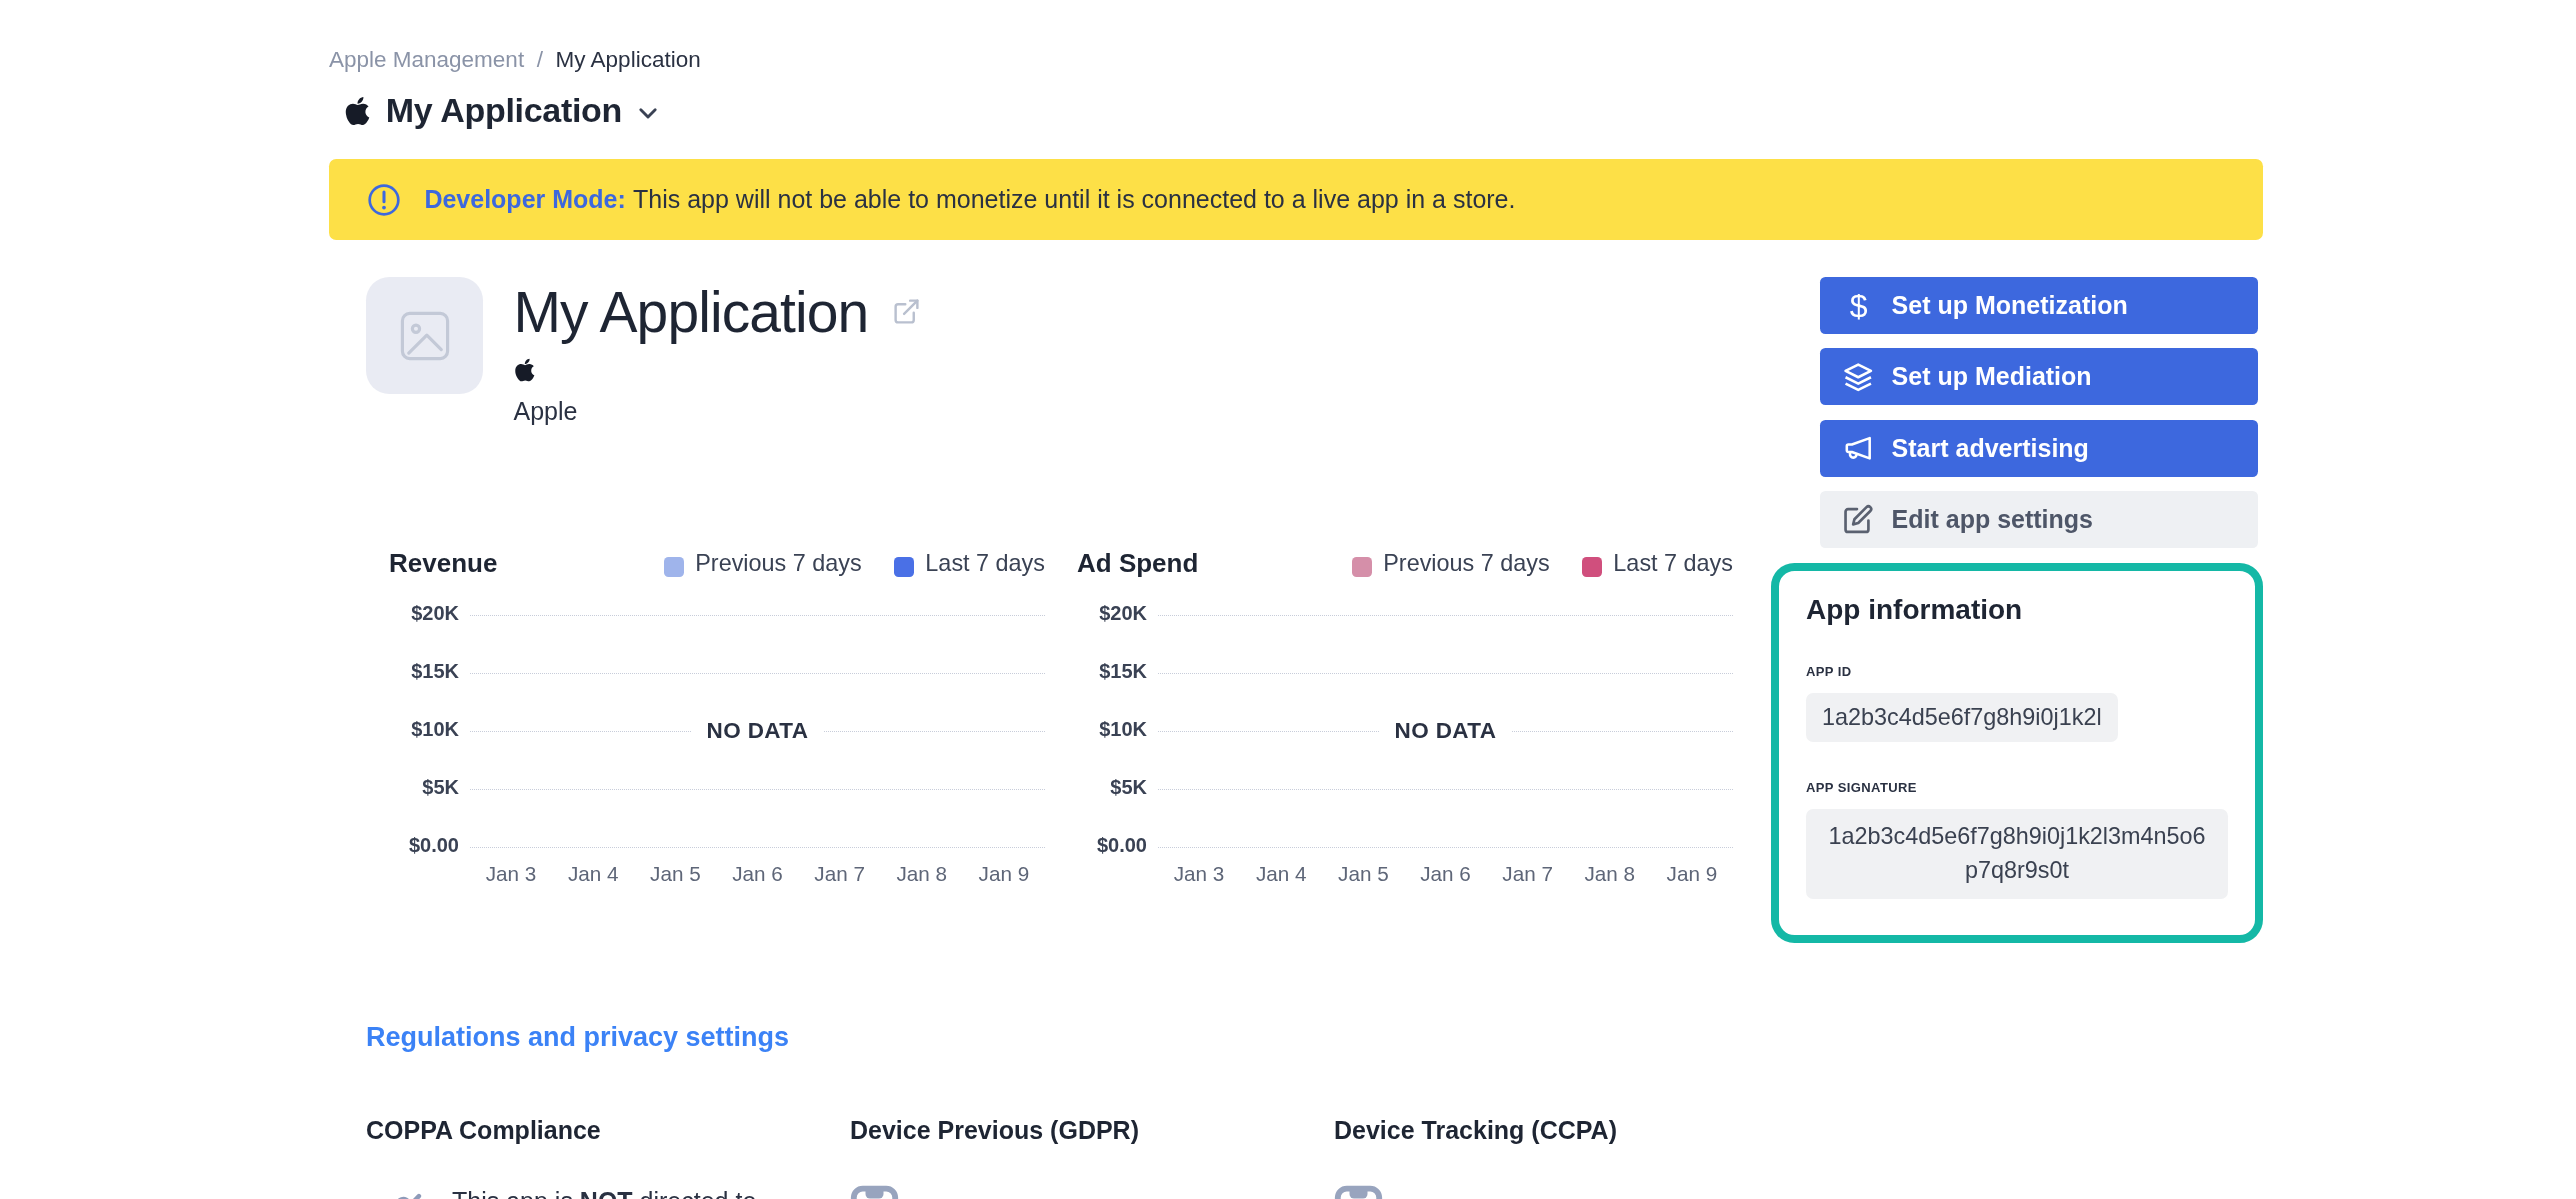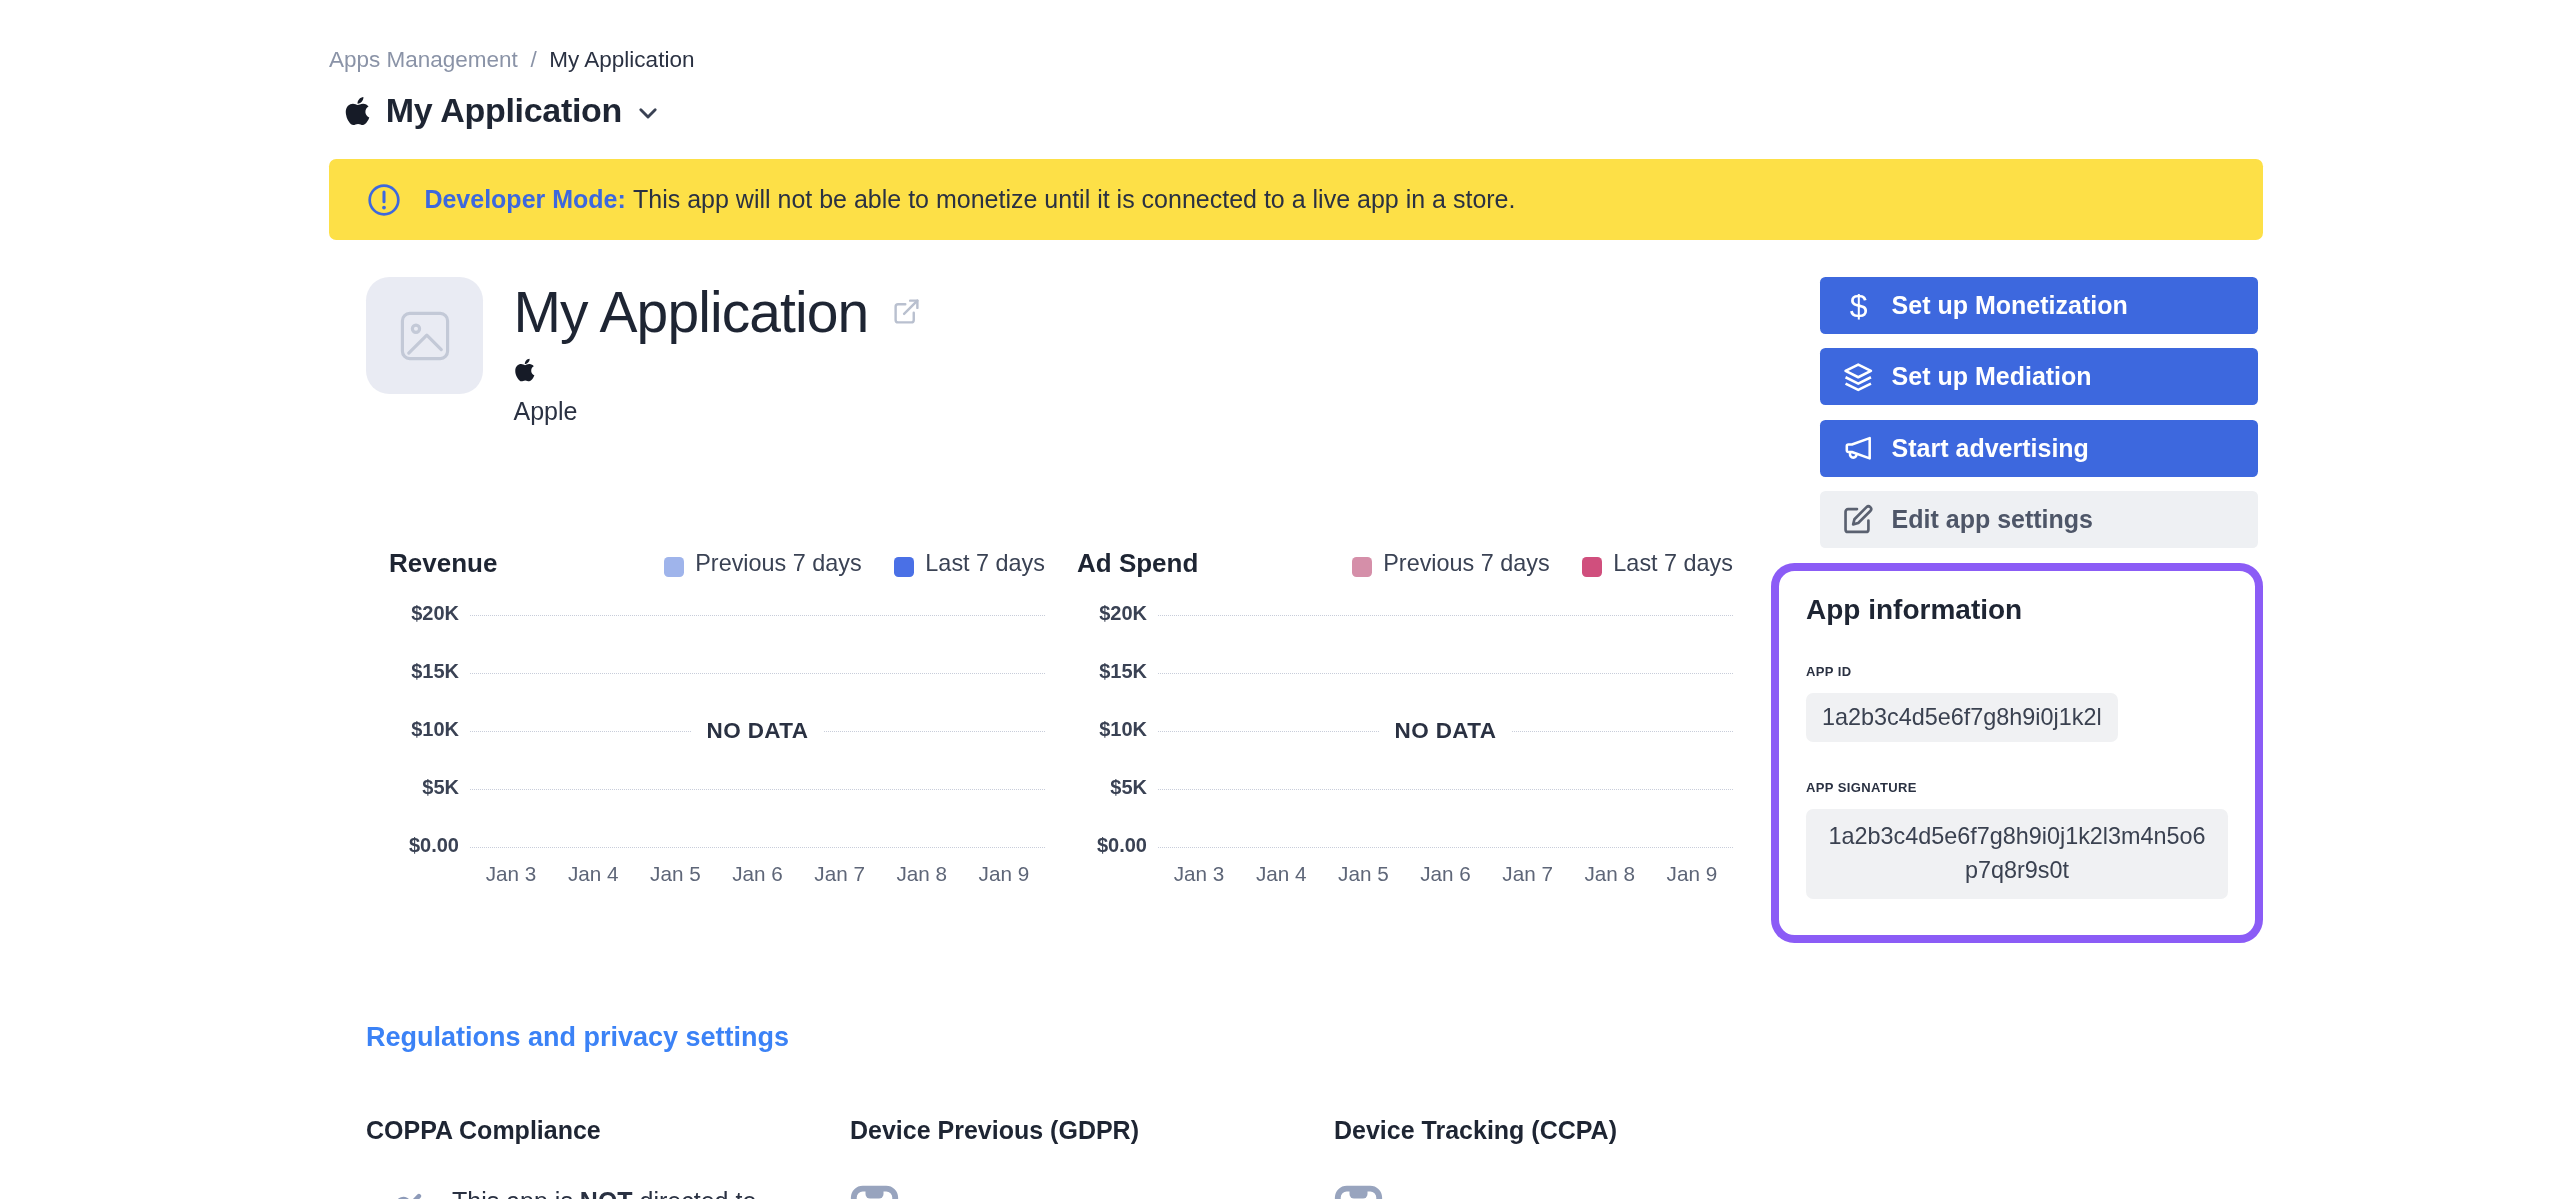--- a/index.html
+++ b/index.html
@@ -70,21 +70,21 @@
   .btn { display:flex; align-items:center; gap:16px; width:438px; height:57px;
          margin-left:49px; margin-bottom:14.4px; border:none; border-radius:5.4px;
          padding:0 21.6px; font-family:inherit; font-size:25px; font-weight:700;
          cursor:pointer; }
   .btn-primary { background:#3D68DE; color:#fff; }
   .btn-secondary { background:#EEF0F3; color:#4E5668; }
   .btn .bicon { flex:0 0 auto; width:34px; display:flex; justify-content:center; }
   .dollar-glyph { font-size:32px; font-weight:400; line-height:1; }
 
   
-  .appinfo-wrap { margin-top:10.8px; border:8px solid #8b5cf6; border-radius:23.4px;
+  .appinfo-wrap { margin-top:10.8px; border:8px solid #14b8a6; border-radius:23.4px;
                   background:#fff; padding:23.4px 27px 36px 27px; }
   .appinfo-title { font-size:28px; font-weight:700; color:#1E2533; }
   .field-label { margin-top:38px; font-size:13px; font-weight:700; letter-spacing:0.4px;
                  color:#2A3142; }
   .chip { display:inline-block; margin-top:14.4px; background:#F0F1F3; border-radius:7.2px;
           padding:10.8px 16px; font-size:23.4px; color:#3A4150; }
   .chip-block { display:block; text-align:center; word-break:break-all; line-height:1.45;
                 padding:10.8px 20px; }
 
   
@@ -97,21 +97,21 @@
   .coppa-text { font-size:25px; color:#2A3142; line-height:1.35; max-width:305px; }
   .count-stack .count { font-size:41px; font-weight:700; color:#2A3142; line-height:1; }
 </style>
 </head>
 <body>
 
 <div class="page">
   <div class="content">
 
     <div class="breadcrumb">
-      <span class="bc-link">Apps Management</span>
+      <span class="bc-link">Apple Management</span>
       <span class="bc-sep">/</span>
       <span class="bc-current">My Application</span>
     </div>
 
     <div class="title-row">
       <svg class="apple-sm" viewBox="0 0 384 512">
         <path fill="#161B27" d="M318.7 268.7c-.2-36.7 16.4-64.4 50-84.8-18.8-26.9-47.2-41.7-84.7-44.6-35.5-2.7-74.3 20.7-88.5 20.7-15 0-49.4-19.7-76.4-19.7C63.3 141.2 4 184.8 4 273.5q0 39.3 14.4 81.2c12.8 36.7 59 126.7 107.2 125.2 25.2-.6 43-17.9 75.8-17.9 31.8 0 48.3 17.9 76.4 17.9 48.6-.7 90.4-82.5 102.6-119.3-65.2-30.7-61.7-90-61.7-91.9zm-56.6-164.2c27.3-32.4 24.8-61.9 24-72.5-24.1 1.4-52 16.4-67.9 34.9-17.5 19.8-27.8 44.3-25.6 71.9 26.1 2 49.9-11.4 69.5-34.3z"></path>
       </svg>
       <span class="app-title-sm">My Application</span>
       <svg class="chevron" width="20" height="12.6" viewBox="0 0 22 14">

